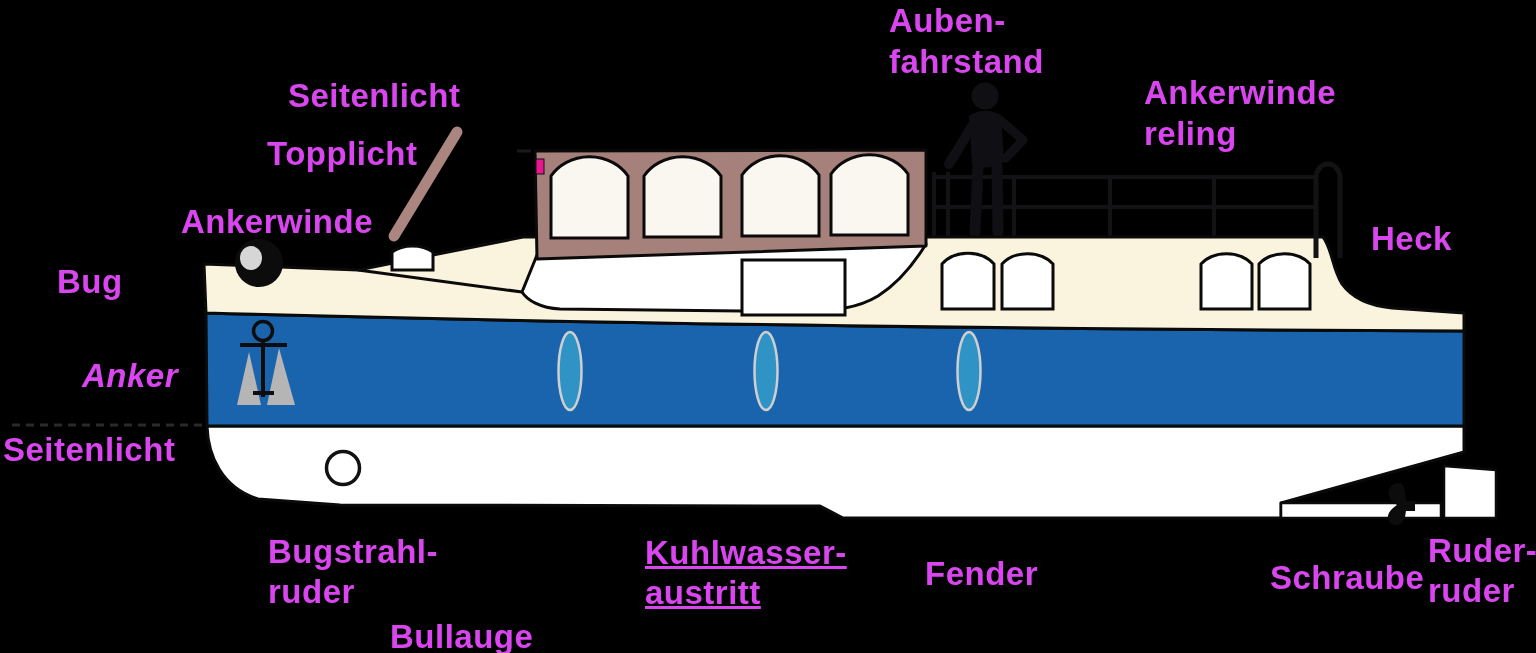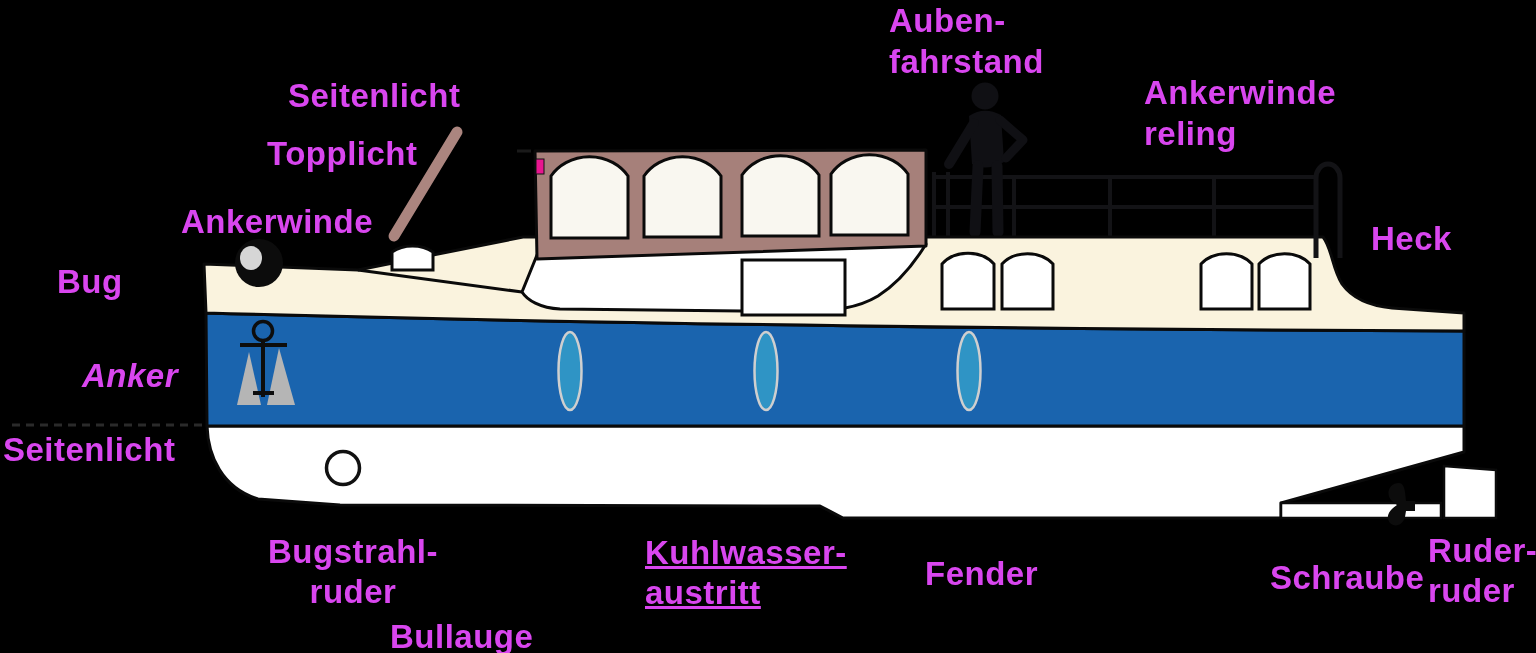--- a/index.html
+++ b/index.html
@@ -118,20 +118,20 @@
 
   <div class="label" style="left:288px;  top:76px;">Seitenlicht</div>
   <div class="label" style="left:889px;  top:0px; line-height:41px;"><span>Auben-</span><br><span>fahrstand</span></div>
   <div class="label" style="left:1144px; top:72px; line-height:41px;"><span>Ankerwinde</span><br><span>reling</span></div>
   <div class="label" style="left:267px;  top:134px;">Topplicht</div>
   <div class="label" style="left:150px;  top:202px;margin-left:31px;">Ankerwinde</div>
   <div class="label" style="left:57px;   top:262px;">Bug</div>
   <div class="label" style="left:1371px; top:219px;">Heck</div>
   <div class="label" style="left:82px;   top:356px;font-style:italic;">Anker</div>
   <div class="label" style="left:3px;    top:430px;">Seitenlicht</div>
-  <div class="label" style="left:268px;  top:532px;text-align:center;"><span>Bugstrahl-</span><br><span>ruder</span></div>
+  <div class="label" style="left:268px;  top:532px;"><span>Bugstrahl-</span><br><span>ruder</span></div>
   <div class="label" style="left:390px;  top:617px;">Bullauge</div>
   <div class="label" style="left:645px;  top:533px;text-decoration:underline;"><span>Kuhlwasser-</span><br><span>austritt</span></div>
   <div class="label" style="left:925px;  top:554px;">Fender</div>
   <div class="label" style="left:1230px; top:558px;margin-left:40px;">Schraube</div>
   <div class="label" style="left:1428px; top:531px;"><span>Ruder-</span><br><span>ruder</span></div>
 
 </div>
 
 </body></html>

